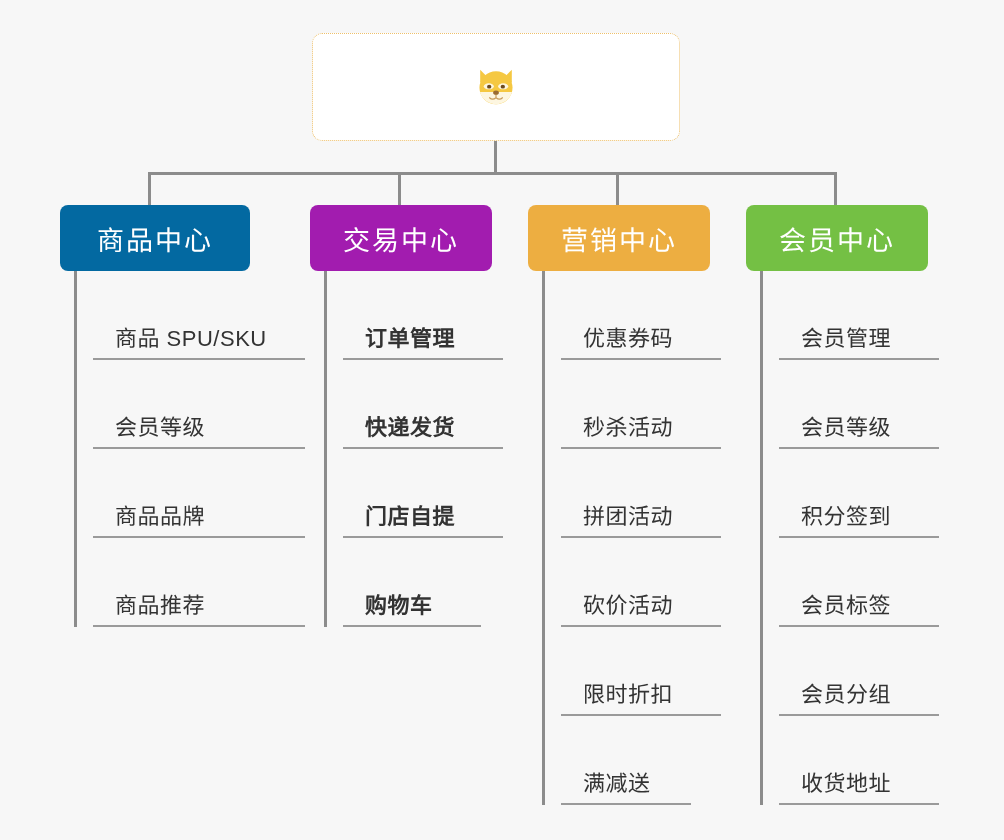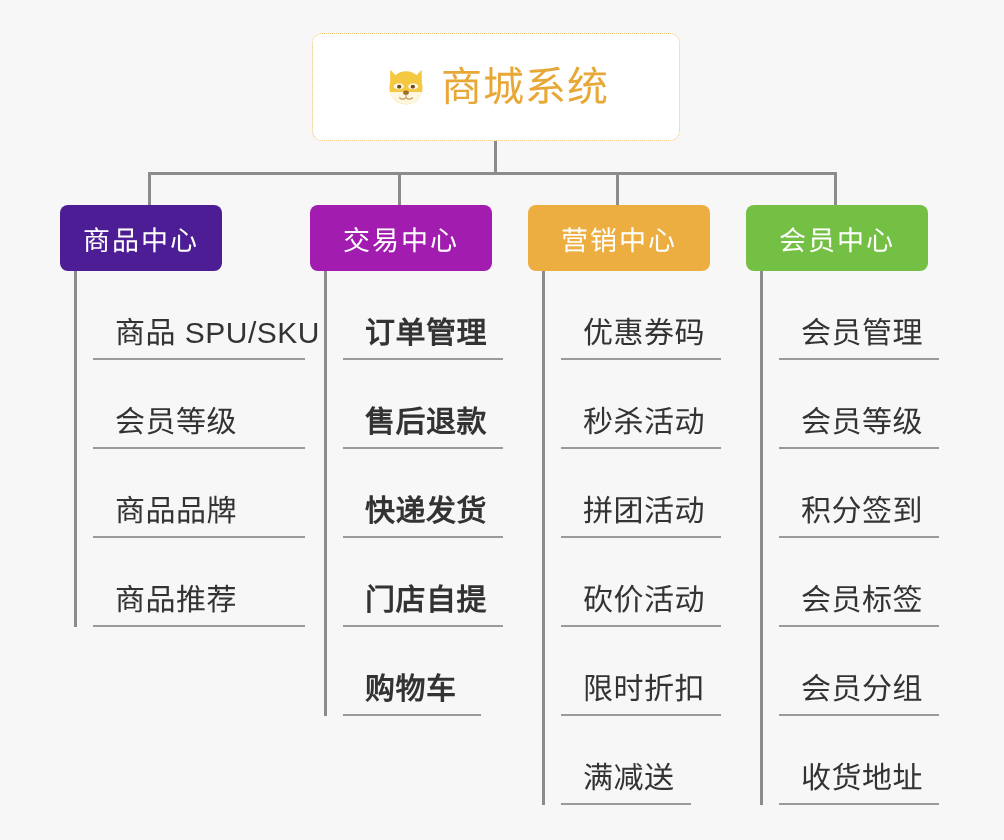--- a/index.html
+++ b/index.html
@@ -102,21 +102,21 @@
     margin-left: 14px;
   }
   .item {
     box-sizing: border-box;
     height: 89px;
     display: flex;
     align-items: flex-end;
     padding-bottom: 6px;
     padding-left: 22px;
     border-bottom: 2px solid #9a9a9a;
-    font-size: 30px;
+    font-size: 22px;
     color: #333333;
     white-space: nowrap;
     letter-spacing: 0.5px;
   }
   .item:first-child { height: 89px; }
 
   
   .col-0 .item { width: 212px; }
   .col-1 .item { width: 160px; font-weight: bold; }
   .col-2 .item { width: 160px; }
@@ -136,50 +136,48 @@
       <path d="M54 8 L54 26 L42 20 Z" fill="#f5c842"></path>
       <circle cx="32" cy="33" r="23" fill="#f5c842"></circle>
       <path d="M32 56 a23 23 0 0 0 22.3 -17 H9.7 A23 23 0 0 0 32 56 Z" fill="#fdf6e0"></path>
       <ellipse cx="22" cy="31" rx="7" ry="4.2" fill="#fdf6e0"></ellipse>
       <ellipse cx="42" cy="31" rx="7" ry="4.2" fill="#fdf6e0"></ellipse>
       <ellipse cx="22.5" cy="31.5" rx="3" ry="2.6" fill="#6b4a1d"></ellipse>
       <ellipse cx="41.5" cy="31.5" rx="3" ry="2.6" fill="#6b4a1d"></ellipse>
       <ellipse cx="32" cy="40" rx="4" ry="3" fill="#9a6b33"></ellipse>
       <path d="M32 43 v4 M32 47 q-5 4 -9 0 M32 47 q5 4 9 0" stroke="#c79a5a" stroke-width="1.6" fill="none" stroke-linecap="round"></path>
     </svg>
-    <span class="root-title">商城系统</span>
   </div>
 
   <div class="conn conn-v-root"></div>
   <div class="conn conn-h-bus"></div>
 
   <div class="conn conn-v-col" style="left:148px"></div>
   <div class="conn conn-v-col" style="left:398px"></div>
   <div class="conn conn-v-col" style="left:616px"></div>
   <div class="conn conn-v-col" style="left:834px"></div>
 
   <div class="column col-0" style="left:60px;width:182px">
-    <div class="cat-box" style="background:#4c1d95;width:162px">
+    <div class="cat-box" style="background:#0369a1;width:190px">
       <span>商品中心</span>
     </div>
     <div class="items">
       <div class="item item-0">商品 SPU/SKU</div>
       <div class="item item-1">会员等级</div>
       <div class="item item-5">商品品牌</div>
       <div class="item item-4">商品推荐</div>
     </div>
   </div>
 
   <div class="column col-1" style="left:310px;width:182px">
     <div class="cat-box" style="background:#a21caf;width:182px">
       <span>交易中心</span>
     </div>
     <div class="items">
       <div class="item item-0">订单管理</div>
-      <div class="item item-1">售后退款</div>
       <div class="item item-2">快递发货</div>
       <div class="item item-3">门店自提</div>
       <div class="item item-4">购物车</div>
     </div>
   </div>
 
   <div class="column col-3" style="left:746px;width:182px">
     <div class="cat-box" style="background:#74c044;width:182px">
       <span>会员中心</span>
     </div>

